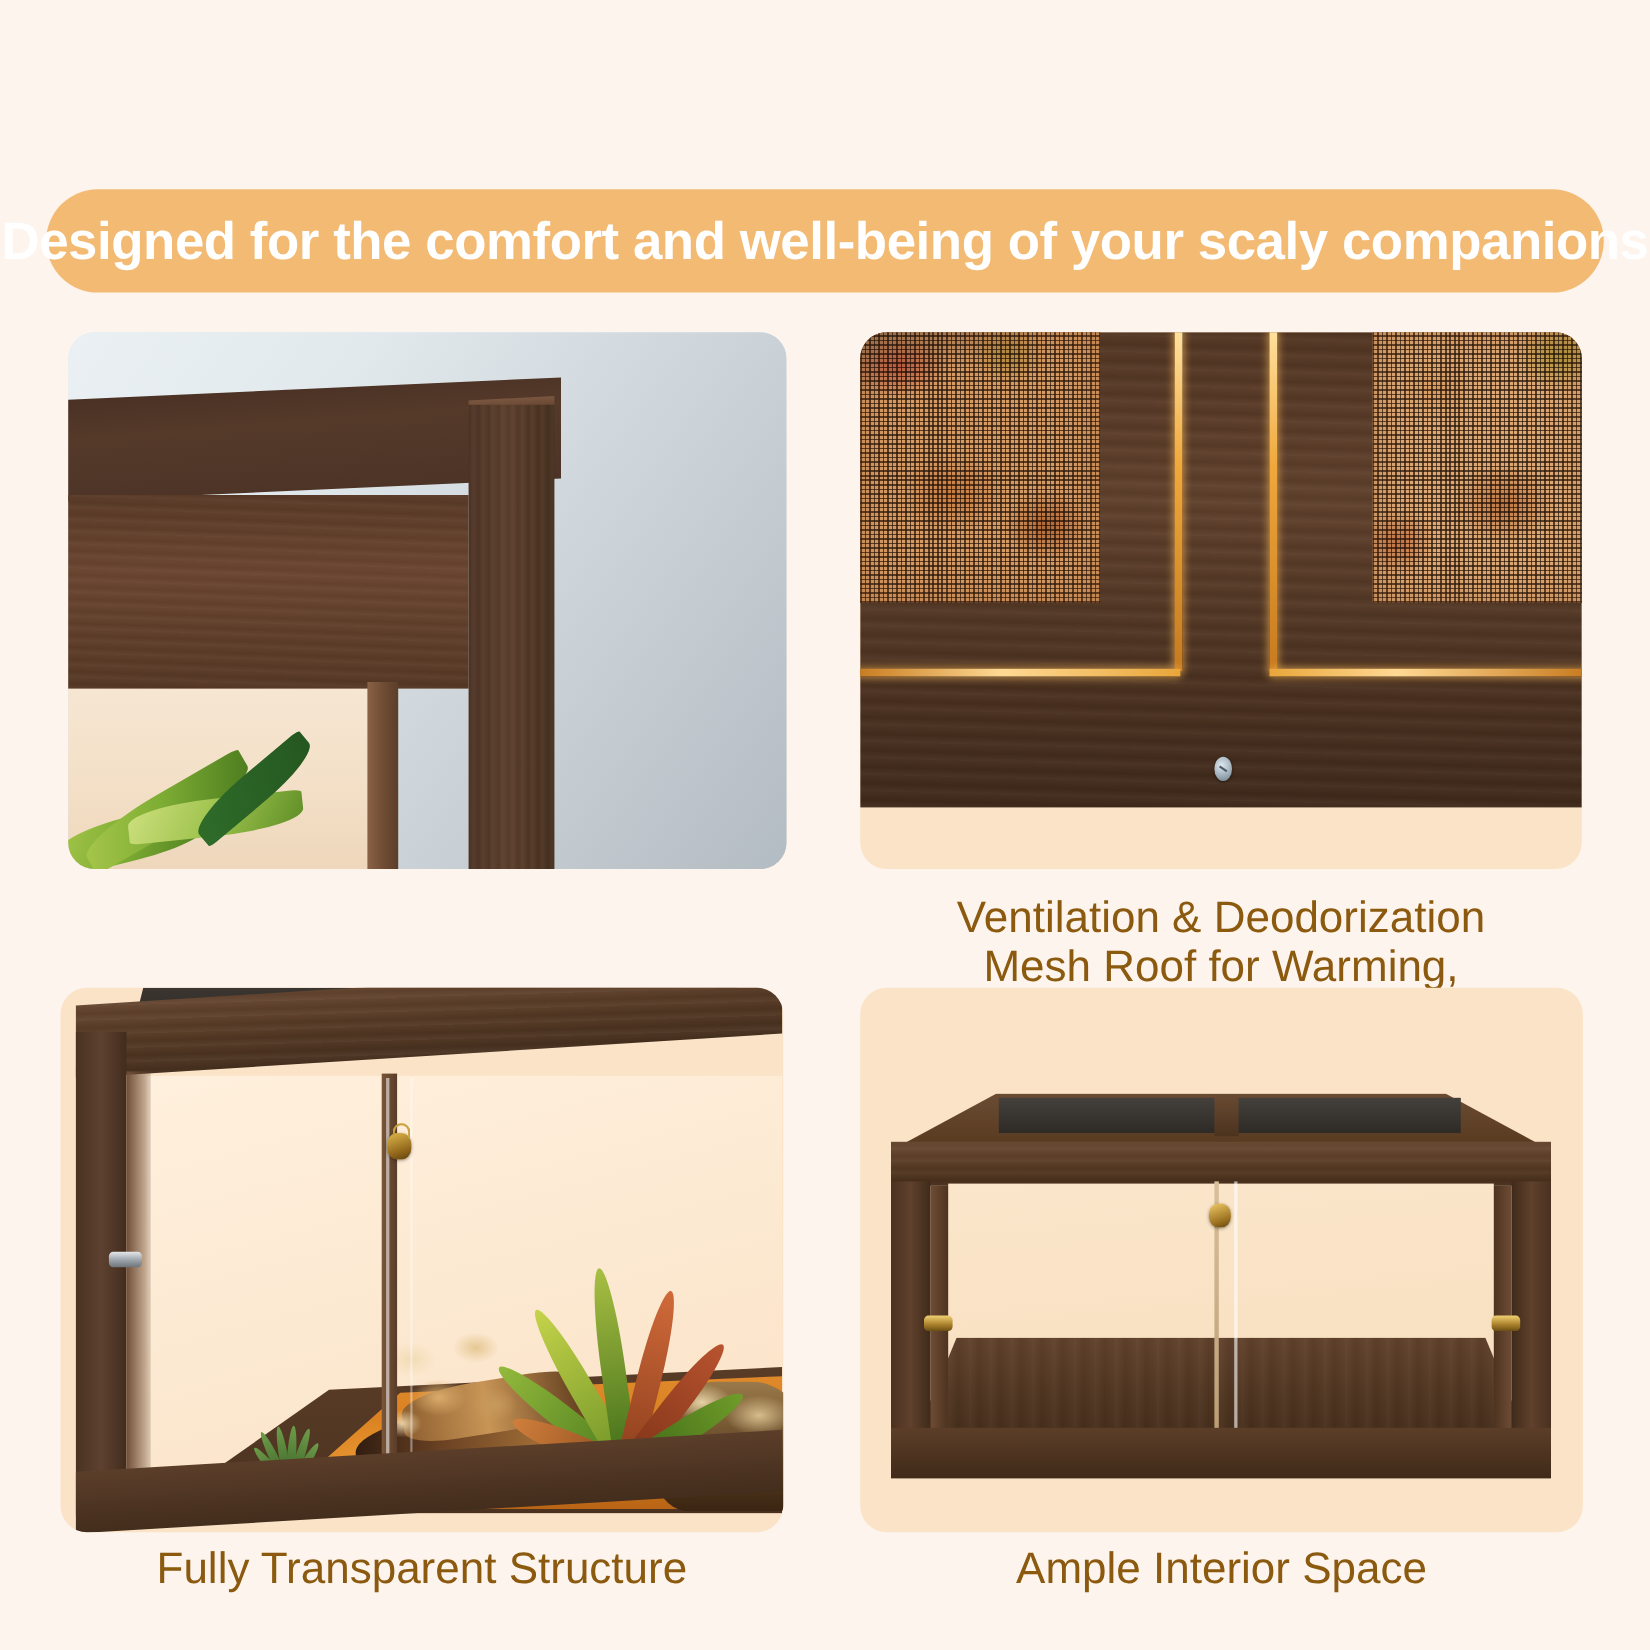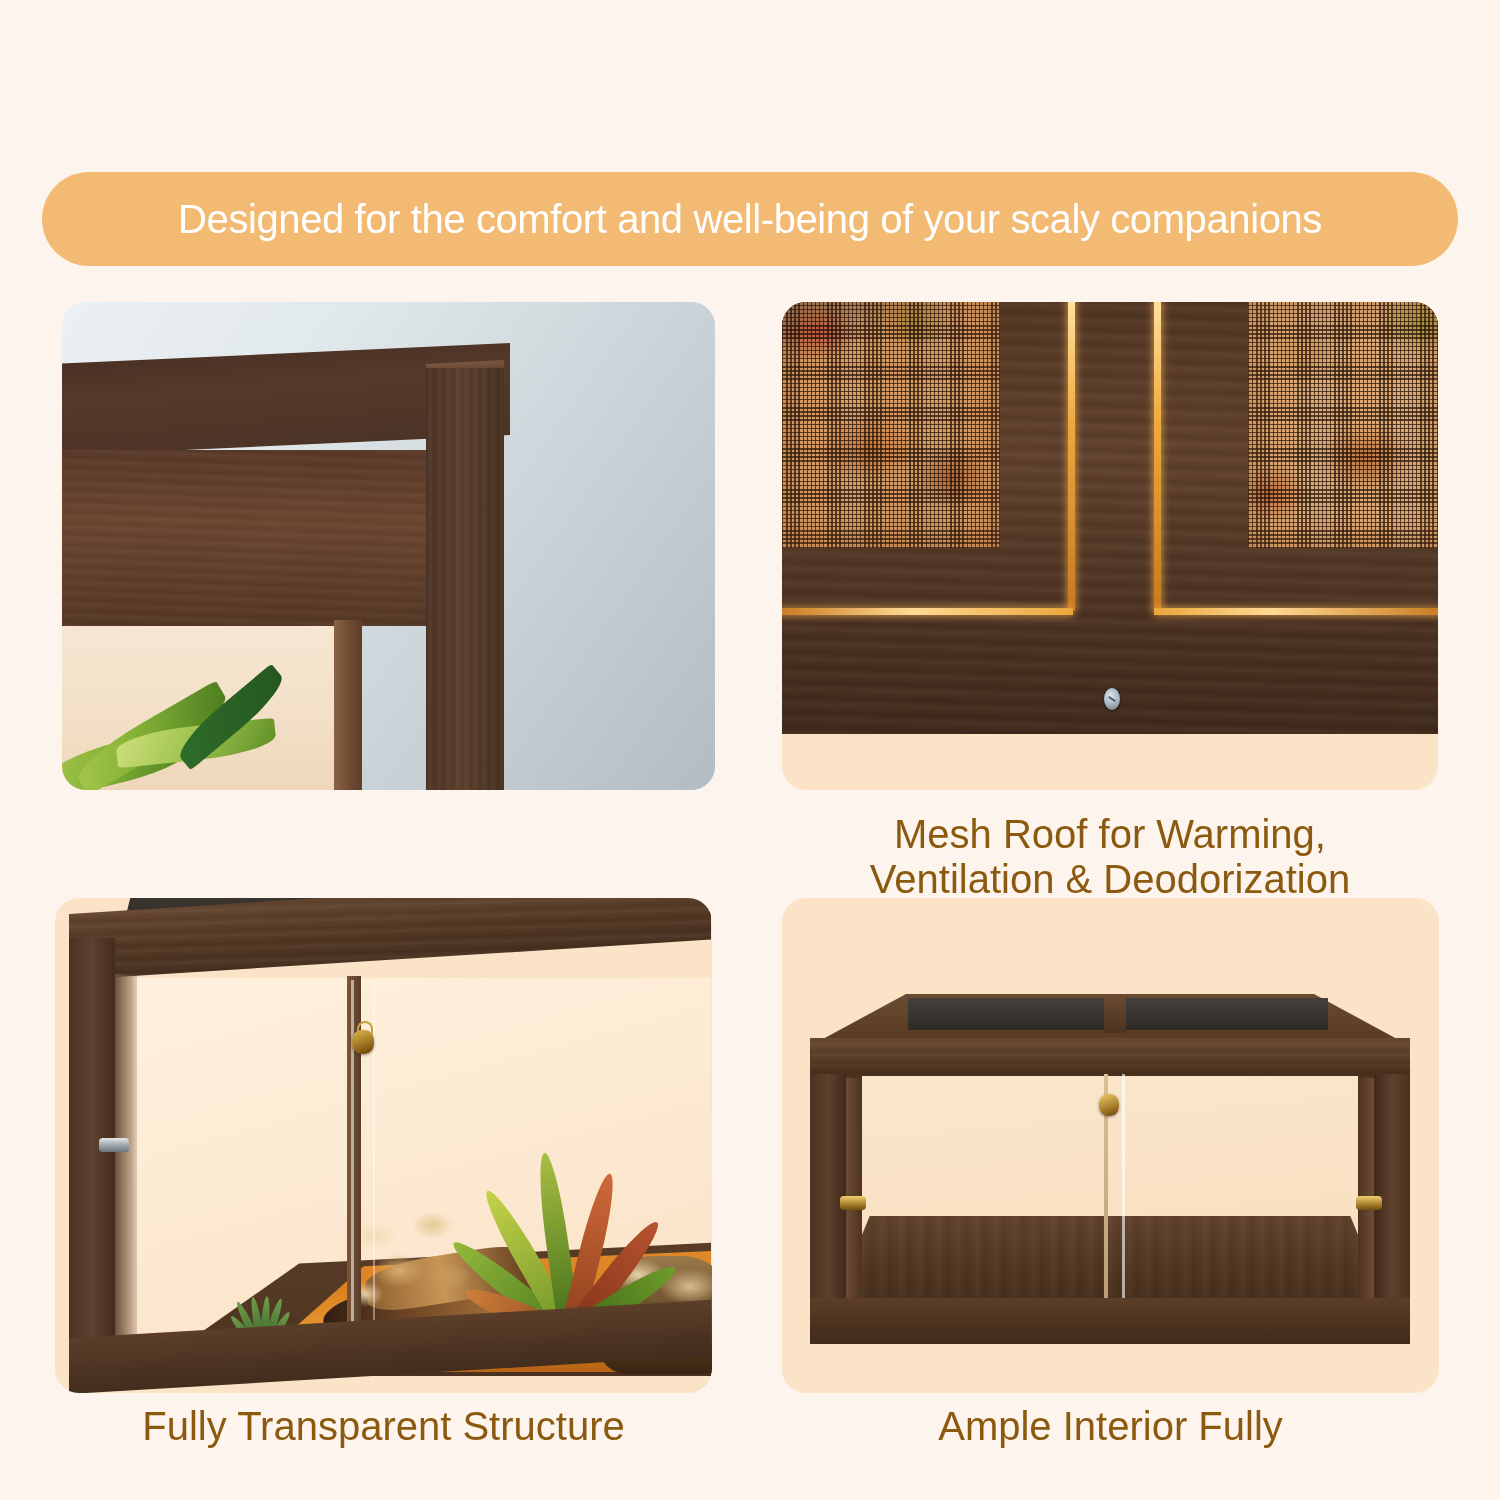--- a/index.html
+++ b/index.html
@@ -25,21 +25,21 @@
 
   .subtitle-pill {
     position:absolute; left:42px; top:172px;
     width:1416px; height:94px;
     background:#F3BA74;
     border-radius:47px;
     display:flex; align-items:center; justify-content:center;
   }
   .subtitle-text {
     color:#FFFFFF;
-    font-size:40px; font-weight:normal;
+    font-size:48px; font-weight:bold;
     letter-spacing:-0.4px;
     white-space:nowrap;
   }
 
   
   .panel {
     position:absolute;
     border-radius:24px;
     overflow:hidden;
   }
@@ -425,22 +425,22 @@
     <div class="wood"></div>
     <div class="mesh mesh-l"></div>
     <div class="mesh mesh-r"></div>
     <div class="seam-v1"></div>
     <div class="seam-v2"></div>
     <div class="seam-h1"></div>
     <div class="seam-h2"></div>
     <div class="screw"></div>
   </div>
   <div class="cap" id="cap2">
+    <div>Ventilation &amp; Deodorization</div>
     <div>Mesh Roof for Warming,</div>
-    <div>Ventilation &amp; Deodorization</div>
   </div>
 
   <div class="panel" id="p3">
     <div class="lid"></div>
     <div class="lid-dot"></div>
     <div class="rail-top"></div>
     <div class="glass"></div>
     <div class="floor"></div>
     <div class="sand"></div>
     <div class="rock-b"></div>
@@ -486,15 +486,15 @@
     <div class="post-r"></div>
     <div class="st-l"></div>
     <div class="st-r"></div>
     <div class="div"></div>
     <div class="divb"></div>
     <div class="knob-c"></div>
     <div class="knob-l"></div>
     <div class="knob-r"></div>
     <div class="rail-bot"></div>
   </div>
-  <div class="cap" id="cap4">Ample Interior Fully</div>
+  <div class="cap" id="cap4">Ample Interior Space</div>
 
 </div>
 
 </body></html>

